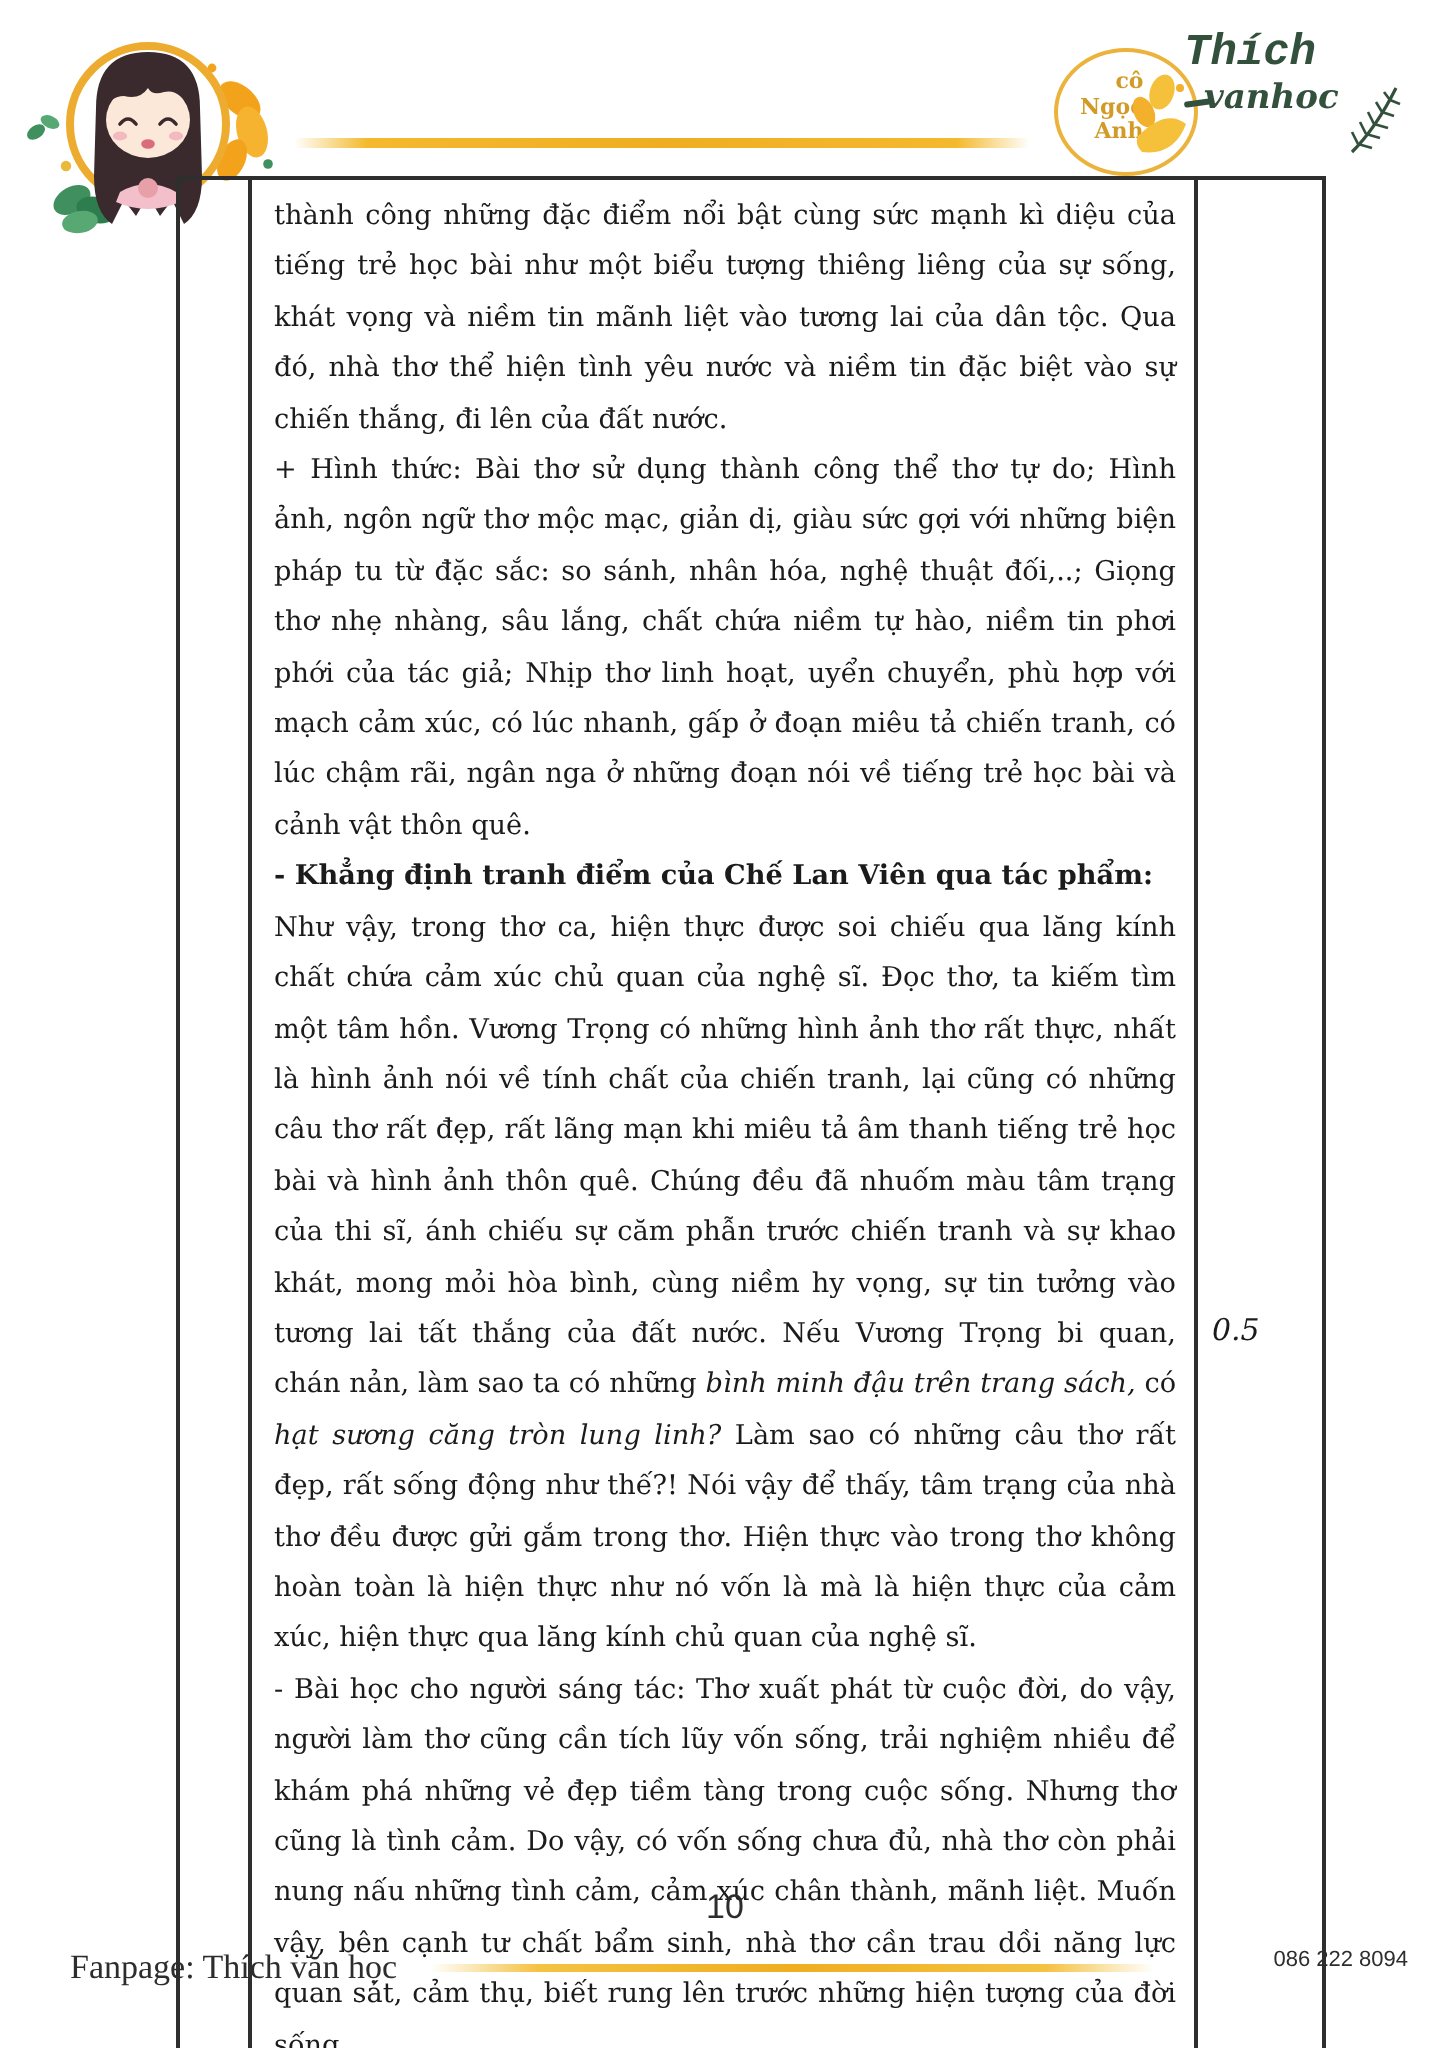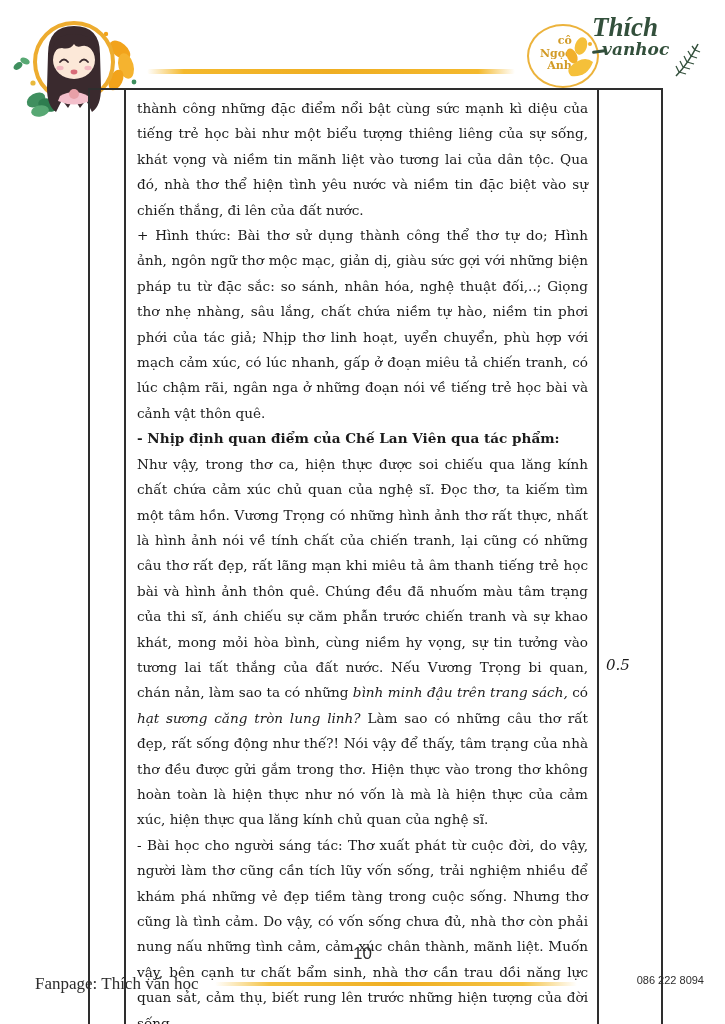--- a/index.html
+++ b/index.html
@@ -26,22 +26,22 @@
     border: 2px solid #ECB33C; border-radius: 50%; text-align: right;
   }
   .logo-circle .stack {
     position: absolute; left: 11px; top: 9px;
     font-family: "DejaVu Serif", serif; font-weight: bold;
     font-size: 11px; line-height: 12.5px; color: #D29B27;
   }
   .logo-circle svg { position: absolute; right: -4px; top: 8px; }
   .logo-script { position: absolute; left: 592px; top: 14px; width: 120px; height: 70px; color: #33503C; }
   .logo-script .l1 {
-    font-family: Liberation Serif, serif; font-style: italic; font-weight: bold;
-    font-size: 27px; line-height: 26px;
+    font-family: Liberation Mono, monospace; font-style: italic; font-weight: bold;
+    font-size: 22px; line-height: 26px;
   }
   .logo-script .l2 {
     font-family: "DejaVu Serif", serif; font-style: italic; font-weight: bold;
     font-size: 17px; line-height: 22px; margin-left: 10px; margin-top: -2px;
   }
   .logo-script .swash {
     position: absolute; left: 0px; top: 36px; width: 14px; height: 2.5px;
     background: #33503C; border-radius: 2px; transform: rotate(-8deg);
   }
   .logo-script svg.fern { position: absolute; left: 78px; top: 26px; }
@@ -176,21 +176,21 @@
           <line x1="25" y1="10" x2="22" y2="6"></line>
       </g>
     </svg>
   </div>
 
   <div class="doc-table">
     <div class="cell left"></div>
     <div class="cell main">
         <p class="para body"><span>thành công những đặc điểm nổi bật cùng sức mạnh kì diệu của tiếng trẻ học bài như một biểu tượng thiêng liêng của sự sống, khát vọng và niềm tin mãnh liệt vào tương lai của dân tộc. Qua đó, nhà thơ thể hiện tình yêu nước và niềm tin đặc biệt vào sự chiến thắng, đi lên của đất nước.</span></p>
         <p class="para body"><span>+ Hình thức: Bài thơ sử dụng thành công thể thơ tự do; Hình ảnh, ngôn ngữ thơ mộc mạc, giản dị, giàu sức gợi với những biện pháp tu từ đặc sắc: so sánh, nhân hóa, nghệ thuật đối,..; Giọng thơ nhẹ nhàng, sâu lắng, chất chứa niềm tự hào, niềm tin phơi phới của tác giả; Nhịp thơ linh hoạt, uyển chuyển, phù hợp với mạch cảm xúc, có lúc nhanh, gấp ở đoạn miêu tả chiến tranh, có lúc chậm rãi, ngân nga ở những đoạn nói về tiếng trẻ học bài và cảnh vật thôn quê.</span></p>
-        <p class="para body"><span class="b">- Nhịp định quan điểm của Chế Lan Viên qua tác phẩm:</span></p>
+        <p class="para body"><span class="b">- Khẳng định tranh điểm của Chế Lan Viên qua tác phẩm:</span></p>
         <p class="para body"><span>Như vậy, trong thơ ca, hiện thực được soi chiếu qua lăng kính chất chứa cảm xúc chủ quan của nghệ sĩ. Đọc thơ, ta kiếm tìm một tâm hồn. Vương Trọng có những hình ảnh thơ rất thực, nhất là hình ảnh nói về tính chất của chiến tranh, lại cũng có những câu thơ rất đẹp, rất lãng mạn khi miêu tả âm thanh tiếng trẻ học bài và hình ảnh thôn quê. Chúng đều đã nhuốm màu tâm trạng của thi sĩ, ánh chiếu sự căm phẫn trước chiến tranh và sự khao khát, mong mỏi hòa bình, cùng niềm hy vọng, sự tin tưởng vào tương lai tất thắng của đất nước. Nếu Vương Trọng bi quan, chán nản, làm sao ta có những </span><span class="i">bình minh đậu trên trang sách,</span><span> có </span><span class="i">hạt sương căng tròn lung linh?</span><span> Làm sao có những câu thơ rất đẹp, rất sống động như thế?! Nói vậy để thấy, tâm trạng của nhà thơ đều được gửi gắm trong thơ. Hiện thực vào trong thơ không hoàn toàn là hiện thực như nó vốn là mà là hiện thực của cảm xúc, hiện thực qua lăng kính chủ quan của nghệ sĩ.</span></p>
         <p class="para body"><span>- Bài học cho người sáng tác: Thơ xuất phát từ cuộc đời, do vậy, người làm thơ cũng cần tích lũy vốn sống, trải nghiệm nhiều để khám phá những vẻ đẹp tiềm tàng trong cuộc sống. Nhưng thơ cũng là tình cảm. Do vậy, có vốn sống chưa đủ, nhà thơ còn phải nung nấu những tình cảm, cảm xúc chân thành, mãnh liệt. Muốn vậy, bên cạnh tư chất bẩm sinh, nhà thơ cần trau dồi năng lực quan sát, cảm thụ, biết rung lên trước những hiện tượng của đời sống.</span></p>
       </div>
     <div class="cell score-col">
       <span class="score">0.5</span>
     </div>
   </div>
 
   <div class="page-number">10</div>
   <div class="footer-row">

